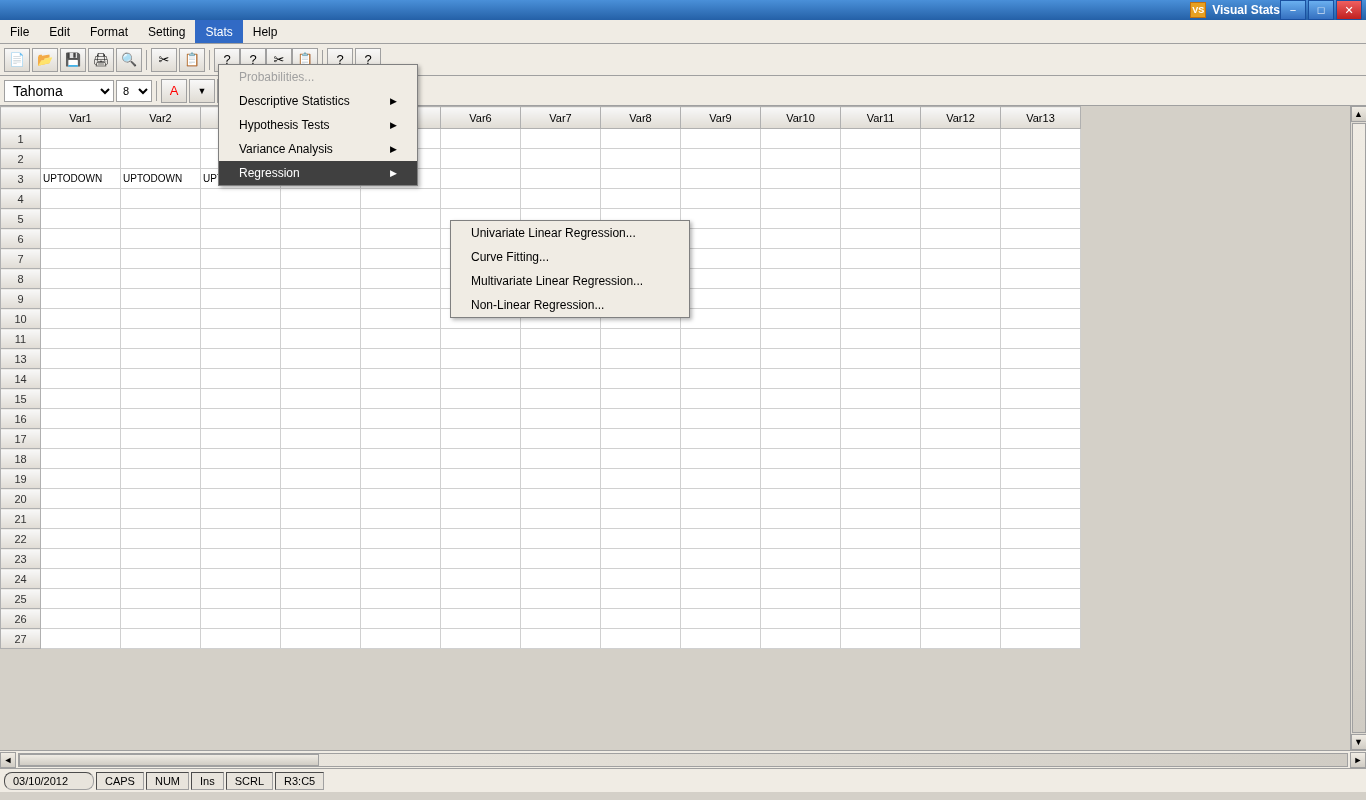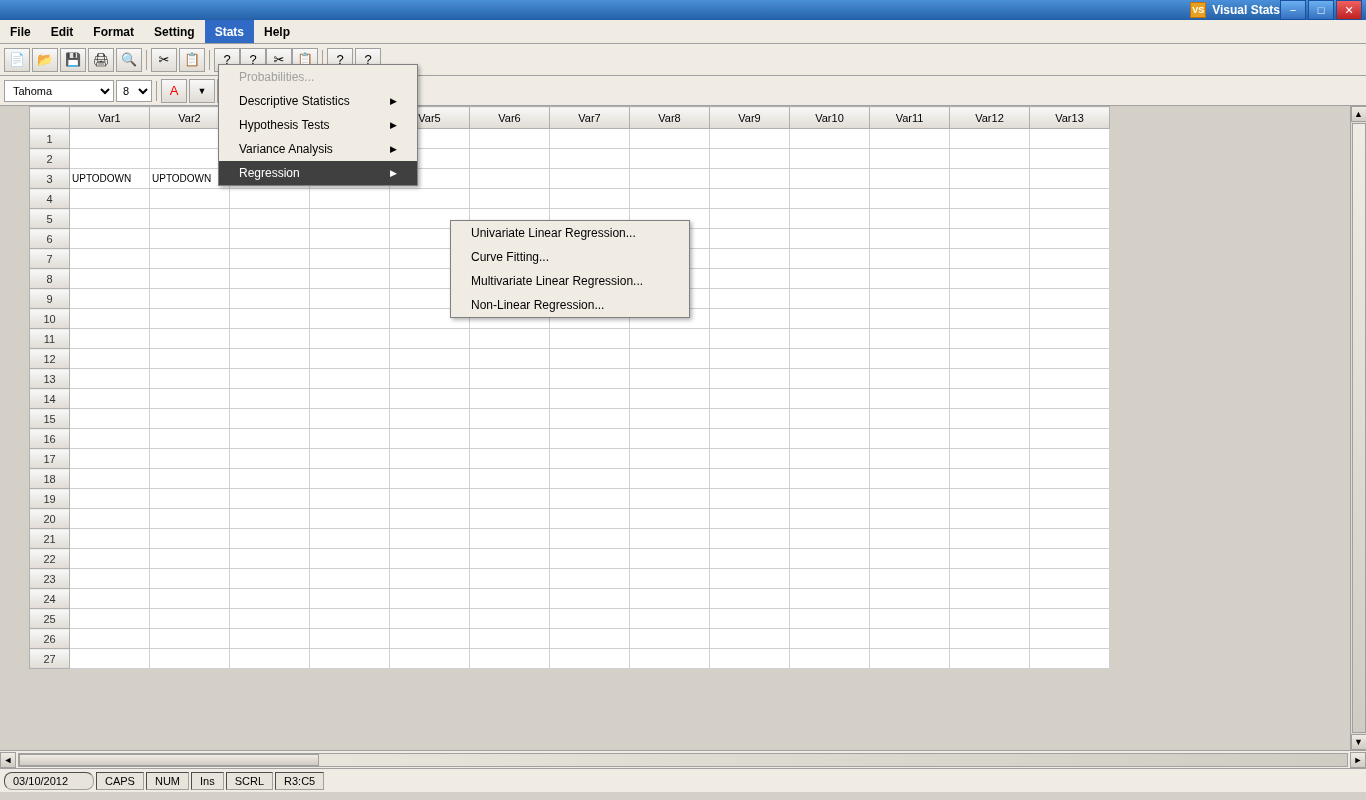--- a/index.html
+++ b/index.html
@@ -26,21 +26,20 @@
     .title-btn.close { background: linear-gradient(to bottom, #f06060, #c02020); }
 
     
     .menu-bar {
       background: #f0ece4;
       height: 24px;
       display: flex;
       align-items: stretch;
       border-bottom: 1px solid #a0a0a0;
       font-size: 12px;
-      font-weight: bold;
     }
     .menu-item {
       padding: 0 10px;
       display: flex;
       align-items: center;
       cursor: pointer;
       height: 100%;
     }
     .menu-item:hover, .menu-item.active { background: #316ac5; color: white; }
     .menu-item.active { background: #316ac5; color: white; }
@@ -55,21 +54,21 @@
       border-bottom: 1px solid #a0a0a0;
       gap: 2px;
     }
     .toolbar-btn {
       width: 26px; height: 24px; background: linear-gradient(to bottom, #f8f8f8, #e0dcd4);
       border: 1px solid #a0a0a0; cursor: pointer; display: flex; align-items: center; justify-content: center;
       font-size: 13px;
     }
     .toolbar-sep { width: 1px; height: 20px; background: #a0a0a0; margin: 0 2px; }
     .font-select {
-      height: 22px; background: white; border: 1px solid #a0a0a0; padding: 0 4px; font-size: 11px; width: 110px;
+      height: 22px; background: white; border: 1px solid #a0a0a0; padding: 0 4px; font-size: 14px; width: 110px;
     }
     .font-size-select { height: 22px; background: white; border: 1px solid #a0a0a0; padding: 0 2px; font-size: 11px; width: 36px; }
     .toolbar-row2 {
       background: #f0ece4;
       height: 30px;
       display: flex;
       align-items: center;
       padding: 2px 4px;
       border-bottom: 1px solid #a0a0a0;
       gap: 2px;
@@ -265,21 +264,21 @@
   </select>
   <div class="toolbar-sep"></div>
   <div class="toolbar-btn" style="font-size:13px; color:red;">A</div>
   <div class="toolbar-btn" style="font-size:9px;">▼</div>
   <div class="toolbar-btn" style="font-size:13px; color:red;">A</div>
   <div class="toolbar-btn" style="font-size:9px;">▼</div>
 </div>
 
 <div class="spreadsheet-container">
   <div class="grid-wrapper">
-    <div class="grid-area" style="overflow:auto; flex:1; position:relative;padding-left:29px;">
+    <div class="grid-area" style="overflow:auto; flex:1; position:relative;">
       <table class="spreadsheet">
         <thead>
           <tr>
             <th class="row-num"></th>
             <th>Var1</th>
             <th>Var2</th>
             <th>Var3</th>
             <th style="background:linear-gradient(to bottom,#b8d0f0,#90b8e8);">Var4</th>
             <th>Var5</th>
             <th>Var6</th>
@@ -463,36 +462,20 @@
               <td class="cell-content"></td>
               <td class="cell-content"></td>
               <td class="cell-content"></td>
               <td class="cell-content"></td>
               <td class="cell-content"></td>
               <td class="cell-content"></td>
               <td class="cell-content"></td>
               <td class="cell-content"></td>
             </tr>
             <tr>
-              <td class="row-num">12</td>
-              <td class="cell-content"></td>
-              <td class="cell-content"></td>
-              <td class="cell-content"></td>
-              <td class="cell-content"></td>
-              <td class="cell-content"></td>
-              <td class="cell-content"></td>
-              <td class="cell-content"></td>
-              <td class="cell-content"></td>
-              <td class="cell-content"></td>
-              <td class="cell-content"></td>
-              <td class="cell-content"></td>
-              <td class="cell-content"></td>
-              <td class="cell-content"></td>
-            </tr>
-            <tr>
               <td class="row-num">13</td>
               <td class="cell-content"></td>
               <td class="cell-content"></td>
               <td class="cell-content"></td>
               <td class="cell-content"></td>
               <td class="cell-content"></td>
               <td class="cell-content"></td>
               <td class="cell-content"></td>
               <td class="cell-content"></td>
               <td class="cell-content"></td>

